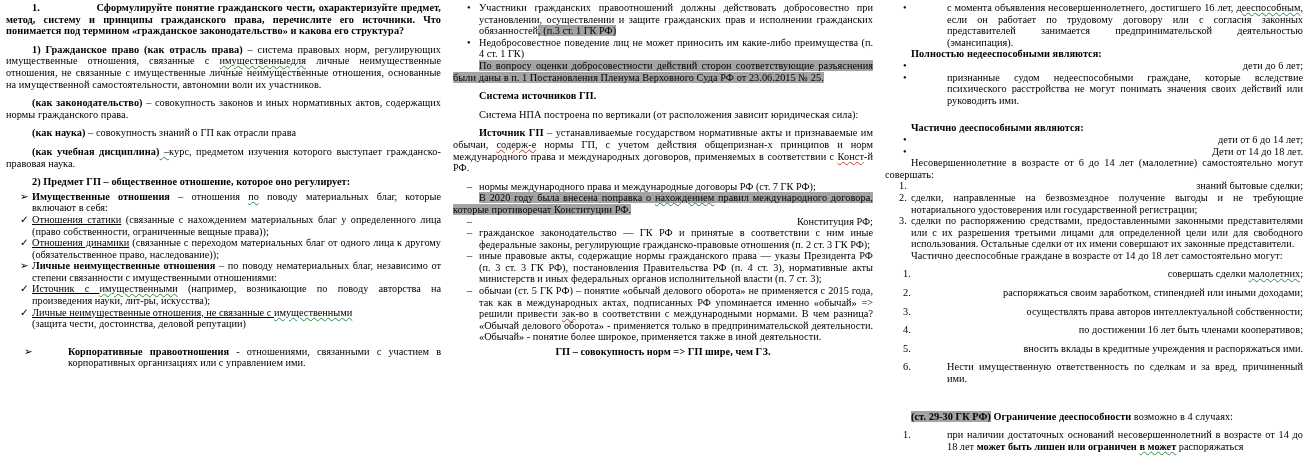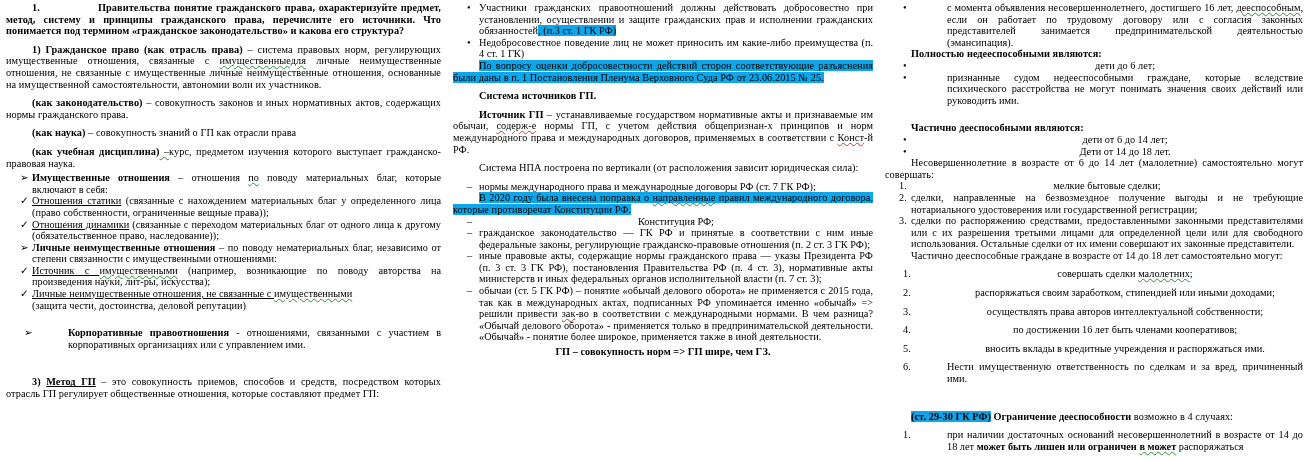--- a/index.html
+++ b/index.html
@@ -37,21 +37,21 @@
     text-justify: inter-word;
     letter-spacing: 0.05px;
   }
   .ind  { text-indent: 26px; }
   .gap  { margin-top: 7px; }
   .gap-sm { margin-top: 3px; }
   .gap-lg { margin-top: 16px; }
   .gap-xl { margin-top: 26px; }
   .b { font-weight: bold; }
   .u { text-decoration: underline; }
-  .hl { background: #0ea5e9; }
+  .hl { background: #a3a3a3; }
   .right { text-align: center; text-indent: 0; }
 
   
   .sq {
     text-decoration: underline;
     text-decoration-style: wavy;
     text-decoration-color: #2e8b3a;
     text-decoration-thickness: 1px;
   }
   .sq-r {
@@ -74,40 +74,41 @@
     box-sizing: border-box;
   }
   .bullet-row .mark.wide {
     width: 62px;
     padding-left: 18px;
   }
   .bullet-row .body {
     flex: 1 1 auto;
     text-align: justify;
   }
-  .bullet-row .body.noj { text-align: center; }
+  .bullet-row .body.noj { text-align: right; }
   .hang { padding-left: 0; }
 </style>
 </head>
 <body>
 
 <div class="page">
 
   <div class="col col-1">
 
-    <p class="ind b"><span>1.</span>&nbsp;&nbsp;&nbsp;&nbsp;&nbsp;&nbsp;&nbsp;&nbsp;&nbsp;&nbsp;&nbsp;&nbsp;&nbsp;&nbsp;&nbsp;&nbsp;<span>Правительства понятие гражданского права, охарактеризуйте предмет, метод, систему и принципы гражданского права, перечислите его источники. Что понимается под термином «гражданское законодательство» и какова его структура?</span></p>
+    <p class="ind b"><span>1.</span>&nbsp;&nbsp;&nbsp;&nbsp;&nbsp;&nbsp;&nbsp;&nbsp;&nbsp;&nbsp;&nbsp;&nbsp;&nbsp;&nbsp;&nbsp;&nbsp;<span>Сформулируйте понятие гражданского чести, охарактеризуйте предмет, метод, систему и принципы гражданского права, перечислите его источники. Что понимается под термином «гражданское законодательство» и какова его структура?</span></p>
 
     <p class="ind gap"><span class="b">1) Гражданское право (как отрасль права)</span><span> – система правовых норм, регулирующих имущественные отношения, связанные с </span><span class="sq">имущественныедля</span><span> личные неимущественные отношения, не связанные с имущественные личные неимущественные отношения, основанные на имущественной самостоятельности, автономии воли их участников.</span></p>
 
     <p class="ind gap"><span class="b">(как законодательство)</span><span> – совокупность законов и иных нормативных актов, содержащих нормы гражданского права.</span></p>
 
     <p class="ind gap"><span class="b">(как наука)</span><span> – совокупность знаний о ГП как отрасли права</span></p>
 
     <p class="ind gap"><span class="b">(как учебная дисциплина)</span><span class="sq"> –</span><span>курс, предметом изучения которого выступает гражданско-правовая наука.</span></p>
 
+    <p class="ind gap b"><span>2) Предмет ГП – общественное отношение, которое оно регулирует:</span></p>
 
     <div class="bullet-row gap-sm">
       <span class="mark">➢</span>
       <span class="body hang"><span class="b">Имущественные отношения</span><span> – отношения </span><span class="sq">по</span><span> поводу материальных благ, которые включают в себя:</span></span>
     </div>
 
     <div class="bullet-row">
       <span class="mark">✓</span>
       <span class="body"><span class="u">Отношения статики</span><span> (связанные с нахождением материальных благ у определенного лица (право собственности, ограниченные вещные права));</span></span>
     </div>
@@ -130,49 +131,48 @@
     <div class="bullet-row">
       <span class="mark">✓</span>
       <span class="body"><span class="u">Личные неимущественные отношения, не связанные с </span><span class="u sq">имущественными</span><br><span>(защита чести, достоинства, деловой репутации)</span></span>
     </div>
 
     <div class="bullet-row gap-lg">
       <span class="mark wide">➢</span>
       <span class="body"><span class="b">Корпоративные правоотношения</span><span> - отношениями, связанными с участием в корпоративных организациях или с управлением ими.</span></span>
     </div>
 
-    <p class="ind gap-xl"><span class="b">3) </span><span class="b u">Метод ГП</span><span> – это совокупность приемов, способов и средств, посредством которых отрасль ГП регулирует общественные отношения, которые составляют предмет ГП:</span></p>
   </div>
 
   <div class="col col-2">
 
     <div class="bullet-row">
       <span class="mark">•</span>
       <span class="body"><span>Участники гражданских правоотношений должны действовать добросовестно при установлении, осуществлении и защите гражданских прав и исполнении гражданских обязанностей</span><span class="hl">, (п.3 ст. 1 ГК РФ)</span></span>
     </div>
 
     <div class="bullet-row">
       <span class="mark">•</span>
       <span class="body">Недобросовестное поведение лиц не может приносить им какие-либо преимущества (п. 4 ст. 1 ГК)</span>
     </div>
 
     <p class="ind"><span class="hl">По вопросу оценки добросовестности действий сторон соответствующие разъяснения были даны в п. 1 Постановления Пленума Верховного Суда РФ от 23.06.2015 № 25.</span></p>
 
     <p class="ind gap b">Система источников ГП.</p>
 
+    <p class="ind gap">Система НПА построена по вертикали (от расположения зависит юридическая сила):</p>
+
     <p class="ind gap"><span class="b">Источник ГП</span><span> – устанавливаемые государством нормативные акты и признаваемые им обычаи, </span><span class="sq-r">содерж-е</span><span> нормы ГП, с учетом действия общепризнан-х принципов и норм международного права и международных договоров, применяемых в соответствии с </span><span class="sq-r">Конст</span><span>-й РФ.</span></p>
 
-    <p class="ind gap">Система НПА построена по вертикали (от расположения зависит юридическая сила):</p>
-
     <div class="bullet-row gap">
       <span class="mark">–</span>
       <span class="body">нормы международного права и международные договоры РФ (ст. 7 ГК РФ);</span>
     </div>
 
-    <p class="ind"><span class="hl">В 2020 году была внесена поправка о </span><span class="hl sq">направленные</span><span class="hl"> правил международного договора, которые противоречат Конституции РФ.</span></p>
+    <p class="ind"><span class="hl">В 2020 году была внесена поправка о </span><span class="hl sq">нахождением</span><span class="hl"> правил международного договора, которые противоречат Конституции РФ.</span></p>
 
     <div class="bullet-row">
       <span class="mark">–</span>
       <span class="body noj">Конституция РФ;</span>
     </div>
 
     <div class="bullet-row">
       <span class="mark">–</span>
       <span class="body">гражданское законодательство — ГК РФ и принятые в соответствии с ним иные федеральные законы, регулирующие гражданско-правовые отношения (п. 2 ст. 3 ГК РФ);</span>
     </div>
@@ -219,21 +219,21 @@
 
     <div class="bullet-row">
       <span class="mark wide">•</span>
       <span class="body noj">Дети от 14 до 18 лет.</span>
     </div>
 
     <p class="ind">Несовершеннолетние в возрасте от 6 до 14 лет (малолетние) самостоятельно могут совершать:</p>
 
     <div class="bullet-row">
       <span class="mark">1.</span>
-      <span class="body noj">мелкие бытовые сделки;</span>
+      <span class="body noj">знаний бытовые сделки;</span>
     </div>
 
     <div class="bullet-row">
       <span class="mark">2.</span>
       <span class="body">сделки, направленные на безвозмездное получение выгоды и не требующие нотариального удостоверения или государственной регистрации;</span>
     </div>
 
     <div class="bullet-row">
       <span class="mark">3.</span>
       <span class="body">сделки по распоряжению средствами, предоставленными законными представителями или с их разрешения третьими лицами для определенной цели или для свободного использования. Остальные сделки от их имени совершают их законные представители.</span>

